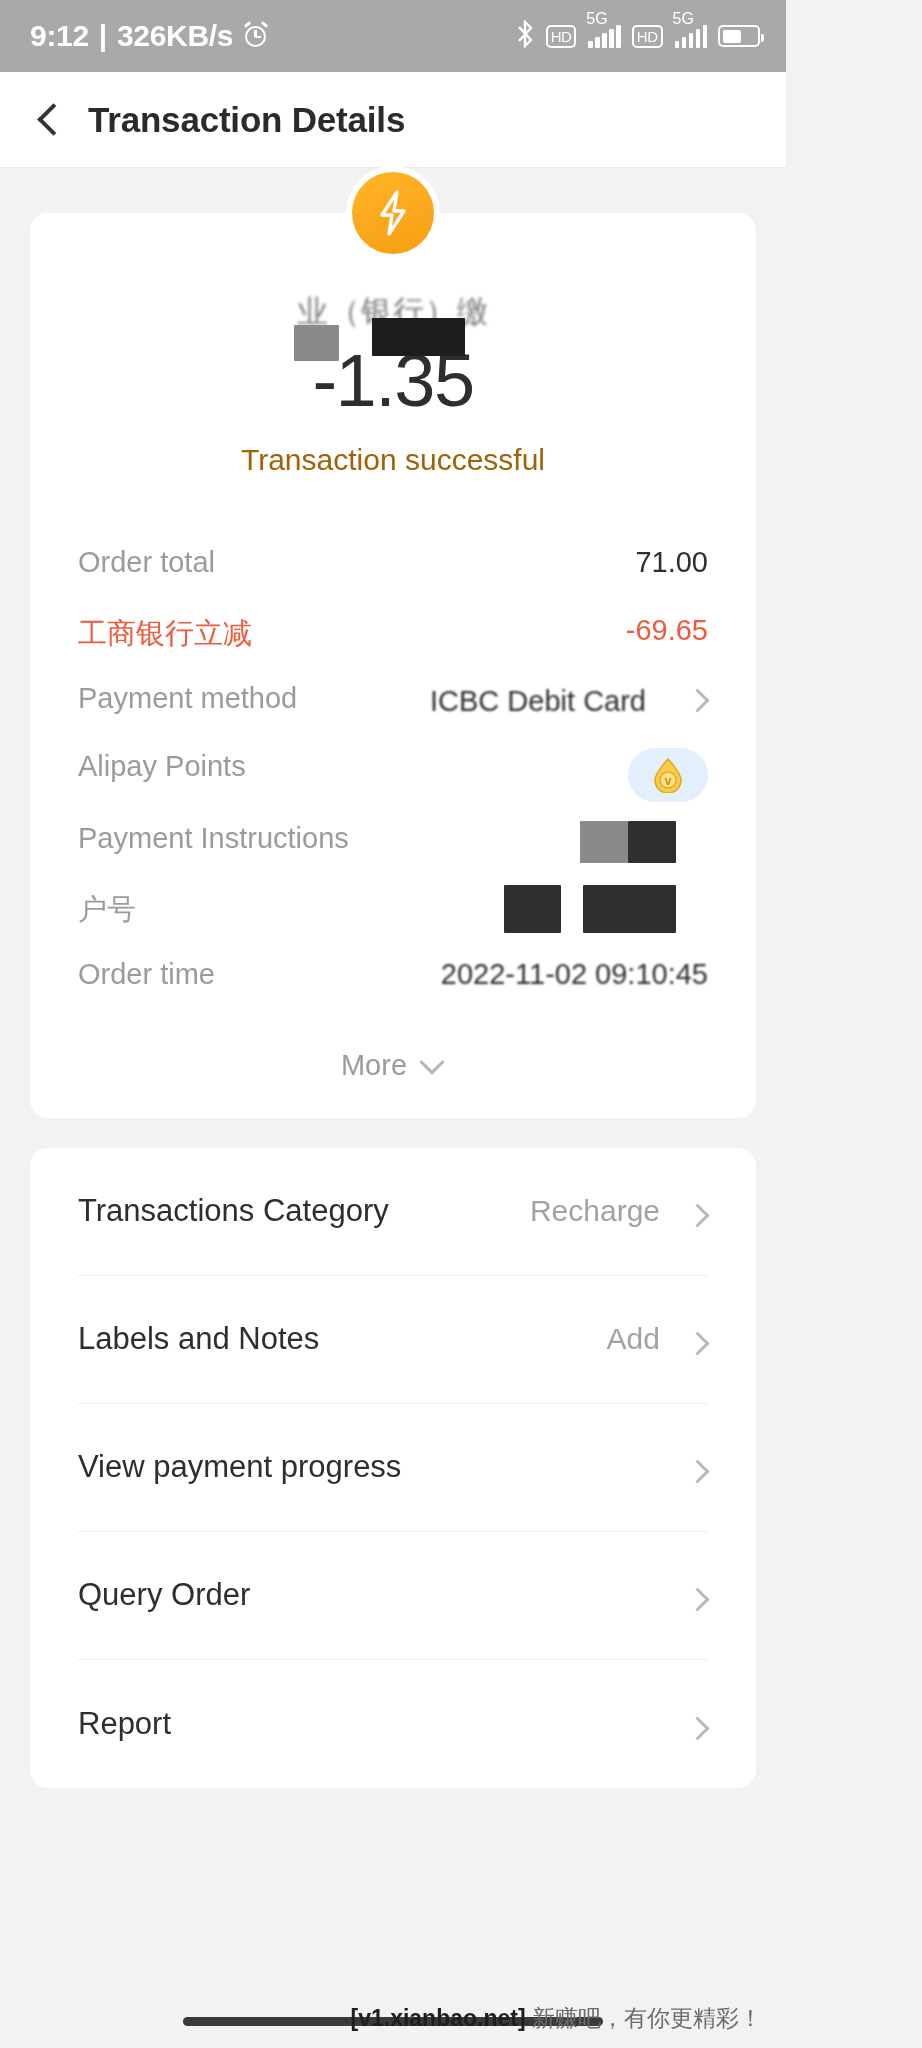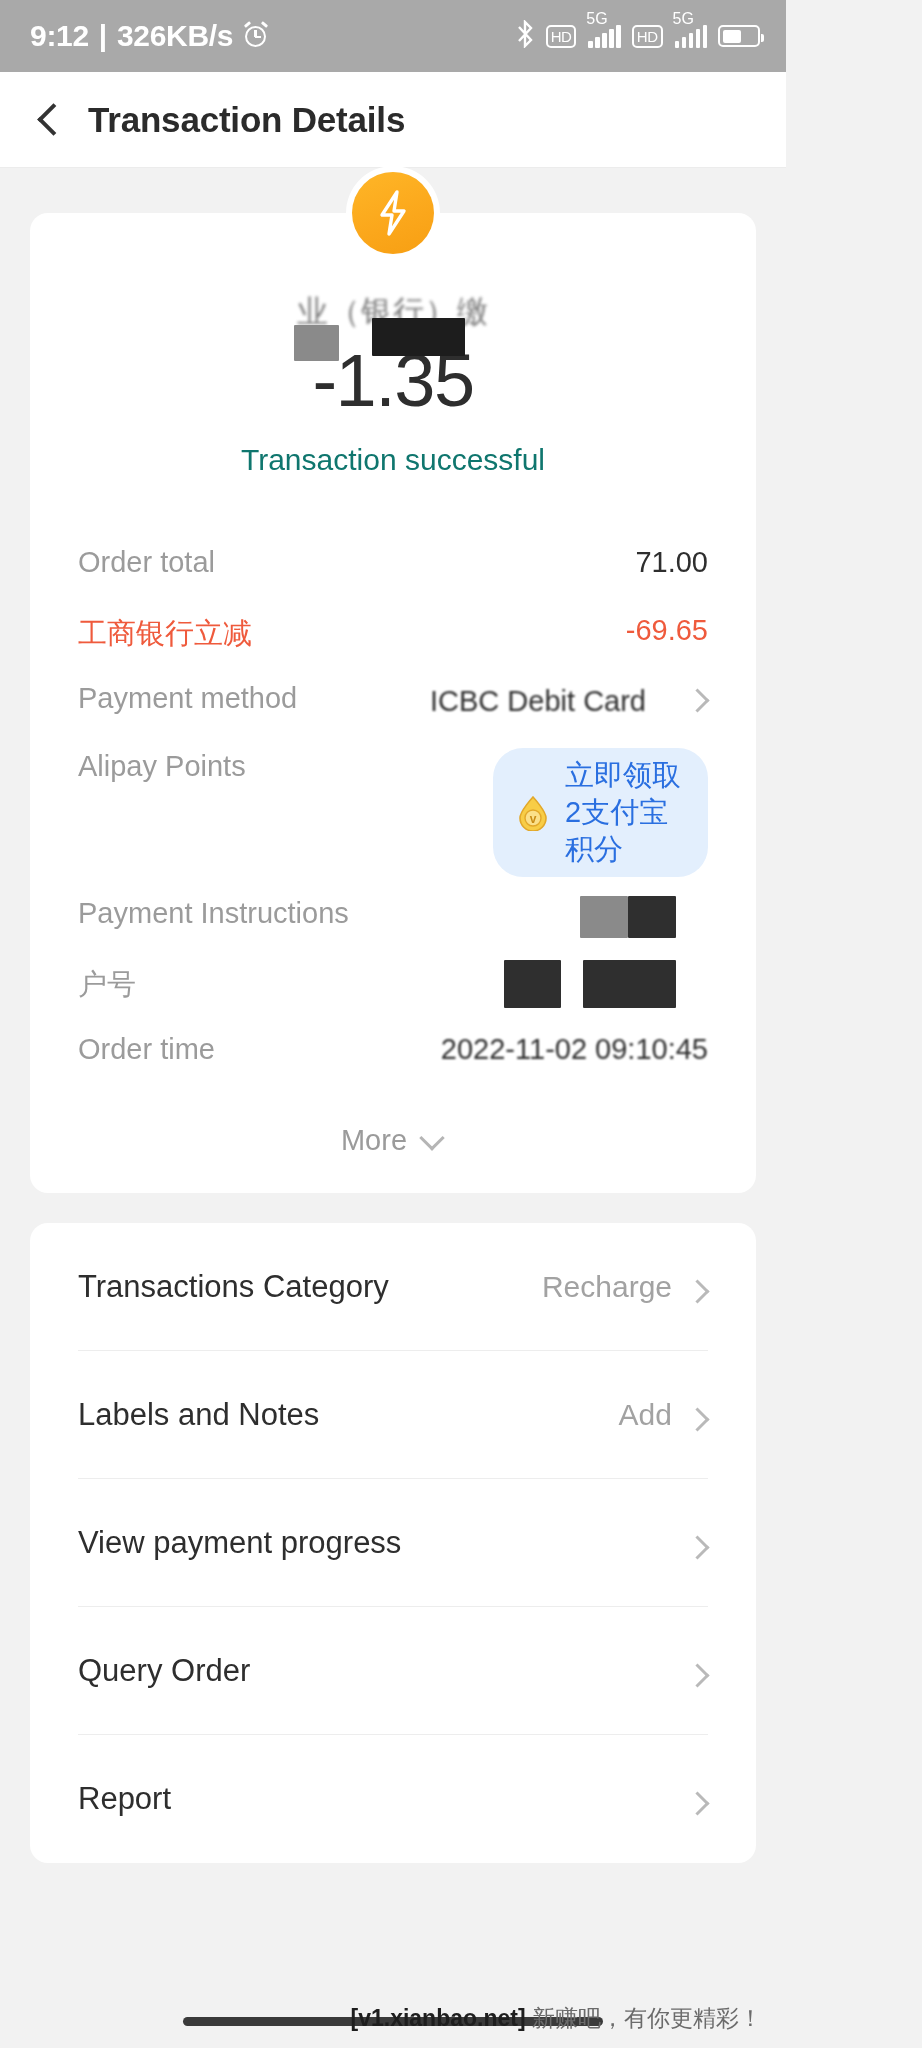--- a/index.html
+++ b/index.html
@@ -78,21 +78,21 @@
 
   .summary { padding-top:78px; text-align:center; position:relative; }
   .merchant-line { height:48px; position:relative; }
   .merchant-text { font-size:31px; color:#5d5d5d; letter-spacing:1px;
     filter:blur(1.4px); opacity:.82; }
   .redact { position:absolute; border-radius:1px; }
   .r-gray  { left:216px; top:34px;  width:45px; height:36px; background:#8a8a8a; }
   .r-black { left:294px; top:27px;  width:93px; height:38px; background:#1d1d1d; }
   .amount { font-size:74px; color:#2e2e2e; letter-spacing:-1.5px; line-height:1.08;
     margin-top:2px; font-weight:400; }
-  .status-text { font-size:30px; color:#0f766e; margin-top:22px; }
+  .status-text { font-size:30px; color:#a16207; margin-top:22px; }
 
   
   .details { margin-top:58px; }
   .drow { display:flex; align-items:flex-start; justify-content:space-between;
     min-height:68px; padding:9px 0; gap:28px; position:relative; }
   .dlabel { font-size:29px; color:#9b9b9b; white-space:nowrap; flex:none; padding-top:2px;}
   .dlabel.accent { color:#ef5a3c; }
   .dval { font-size:29px; color:#2e2e2e; text-align:right; flex:1;
     word-break:break-word; padding-top:2px; }
   .dval.accent { color:#ef5a3c; }
@@ -126,21 +126,21 @@
     width:15px; height:15px; border-right:3px solid #b5b5b5;
     border-bottom:3px solid #b5b5b5; transform:rotate(45deg); }
 
   
   .list-card { background:#fff; border-radius:18px; margin:30px 30px 0 30px;
     padding:0 48px; }
   .lrow { display:flex; align-items:center; justify-content:space-between;
     height:128px; border-bottom:1px solid #ededed; }
   .lrow:last-child { border-bottom:none; }
   .lrow-title { font-size:31px; color:#2e2e2e; }
-  .lrow-right { display:flex; align-items:center; gap:2px; }
+  .lrow-right { display:flex; align-items:center; gap:14px; }
   .lrow-val { font-size:30px; color:#a2a2a2; }
 
   
   .home-indicator { position:absolute; left:50%; transform:translateX(-50%);
     bottom:22px; width:420px; height:9px; background:#3a3a3a; border-radius:6px; }
   .watermark { position:absolute; right:24px; bottom:14px; font-size:23px;
     color:#6b6b6b; white-space:nowrap; }
   .watermark .dark { color:#1e1e1e; font-weight:bold; }
 </style>
 </head>
@@ -242,21 +242,20 @@
           <div class="dlabel">Alipay Points</div>
           <div class="pill-wrap">
             <span class="pill">
               <span class="coin">
                 <svg width="36" height="36" viewBox="0 0 36 36">
                   <path d="M18 2 C18 2 5 16 5 23 a13 13 0 0 0 26 0 C31 16 18 2 18 2 Z" fill="#f8cd46" stroke="#e2a82a" stroke-width="1.6"></path>
                   <circle cx="18" cy="23" r="8" fill="#fbe08a" stroke="#e2a82a" stroke-width="1.4"></circle>
                   <text x="18" y="28" font-size="12" text-anchor="middle" fill="#c98c16" font-family="Liberation Sans, sans-serif" font-weight="bold">v</text>
                 </svg>
               </span>
-              <span class="ptext">立即领取2支付宝积分</span>
             </span>
           </div>
         </div>
 
         <div class="drow">
           <div class="dlabel">Payment Instructions</div>
           <div class="dval"></div>
           <span class="redact r-pi1"></span>
           <span class="redact r-pi2"></span>
         </div>

